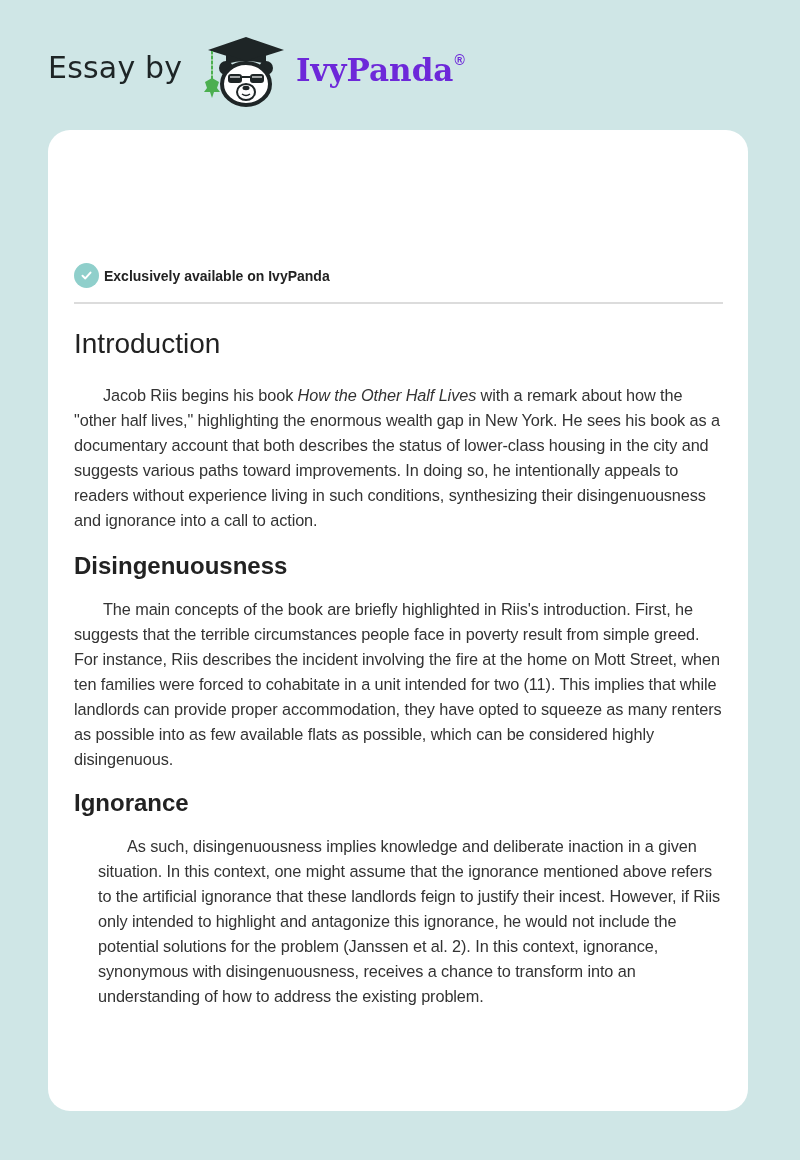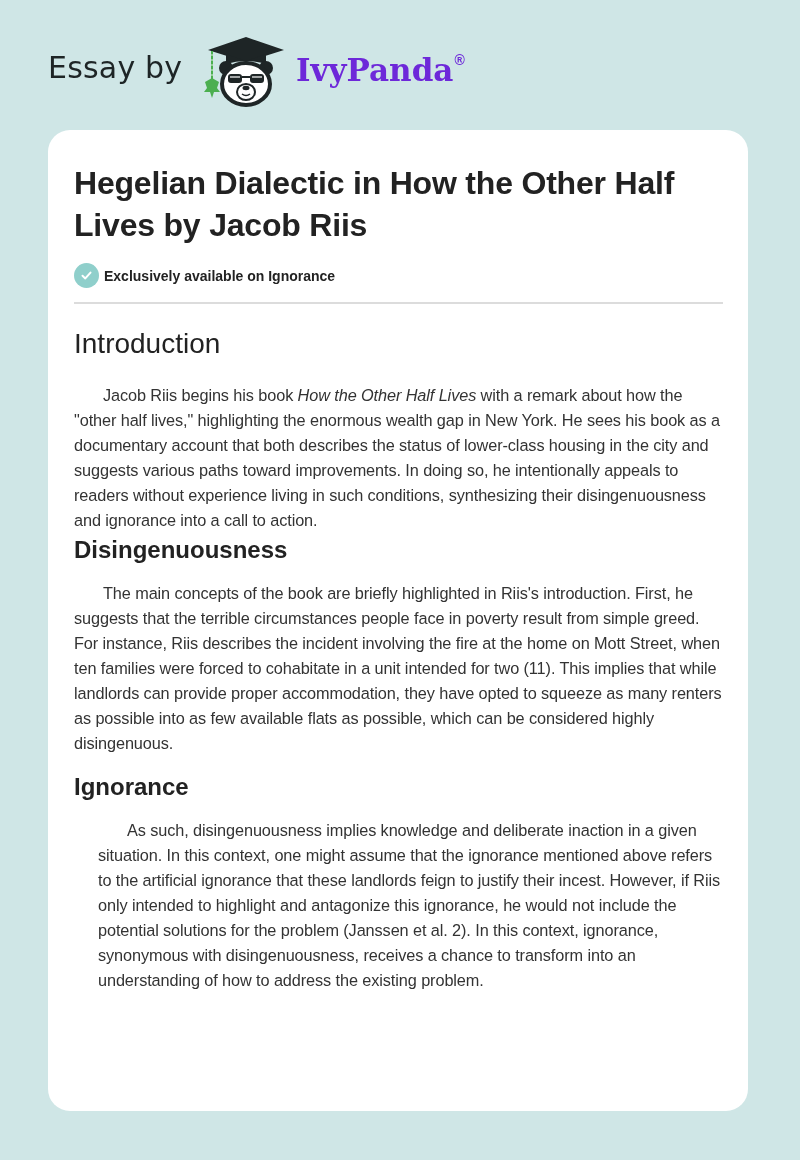--- a/index.html
+++ b/index.html
@@ -115,21 +115,21 @@
       font-size: 16.3px;
       line-height: 25px;
       color: #333;
       text-indent: 29px;
       letter-spacing: -0.1px;
     }
     em { font-style: italic; }
     .h-intro { margin-top: 0; }
     .p-intro { margin-top: 19px; }
     .h-dialectic { margin-top: 14px; }
-    .h-disin { }
+    .h-disin { margin-top: 16px; }
     .p-disin { margin-top: 14px; }
     .h-ign { margin-top: 14px; }
     .p-ign { margin-top: 14px; margin-left: 24px; }
   </style>
 </head>
 <body>
 
 <div class="header">
   <span class="essay-by">Essay by</span>
   <span class="logo-icon">
@@ -157,29 +157,28 @@
 
       <ellipse cx="46" cy="58" rx="9" ry="8" fill="#ffffff" stroke="#1e2526" stroke-width="2"></ellipse>
       <ellipse cx="46" cy="54" rx="3.5" ry="2.2" fill="#1e2526"></ellipse>
       <path d="M42,60 Q46,63 50,60" stroke="#1e2526" stroke-width="1.5" fill="none"></path>
     </svg>
   </span>
   <span class="brand"><span>IvyPanda</span><sup>®</sup></span>
 </div>
 
 <div class="card">
-  <h1 class="title">Hegelian Dialectic in How the Other Half Lives by Jacob Riis</h1>
 
   <div class="badge">
     <span class="badge-icon">
       <svg width="13" height="13" viewBox="0 0 13 13">
         <path d="M2.5,6.8 L5.3,9.4 L10.5,3.6" stroke="#ffffff" stroke-width="2" fill="none" stroke-linecap="round" stroke-linejoin="round"></path>
       </svg>
     </span>
-    <span class="badge-text">Exclusively available on Ignorance</span>
+    <span class="badge-text">Exclusively available on IvyPanda</span>
   </div>
 
   <div class="divider"></div>
 
   <div class="content">
     <h2 class="h-intro">Introduction</h2>
     <p class="p-intro"><span>Jacob Riis begins his book </span><em>How the Other Half Lives</em><span> with a remark about how the "other half lives," highlighting the enormous wealth gap in New York. He sees his book as a documentary account that both describes the status of lower-class housing in the city and suggests various paths toward improvements. In doing so, he intentionally appeals to readers without experience living in such conditions, synthesizing their disingenuousness and ignorance into a call to action.</span></p>
 
 
     <h3 class="h-disin">Disingenuousness</h3>

